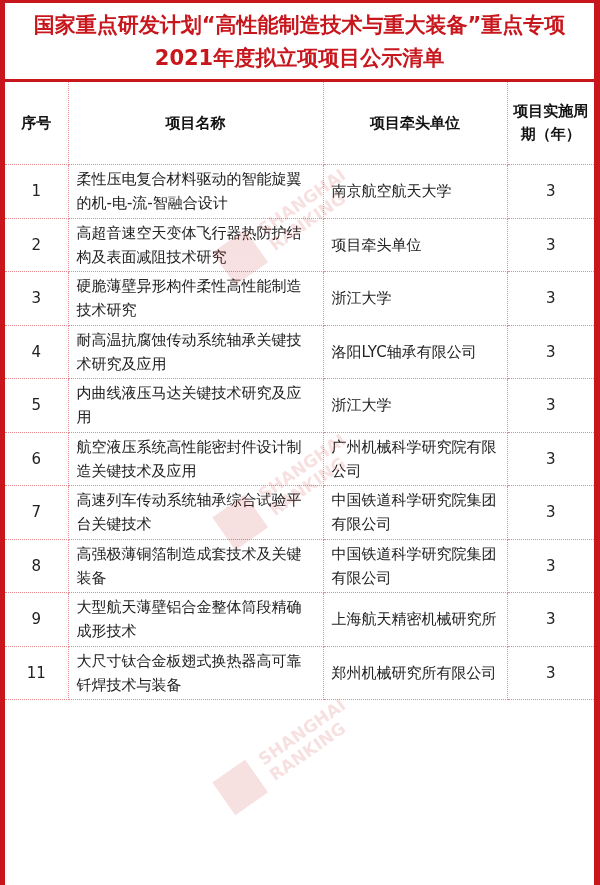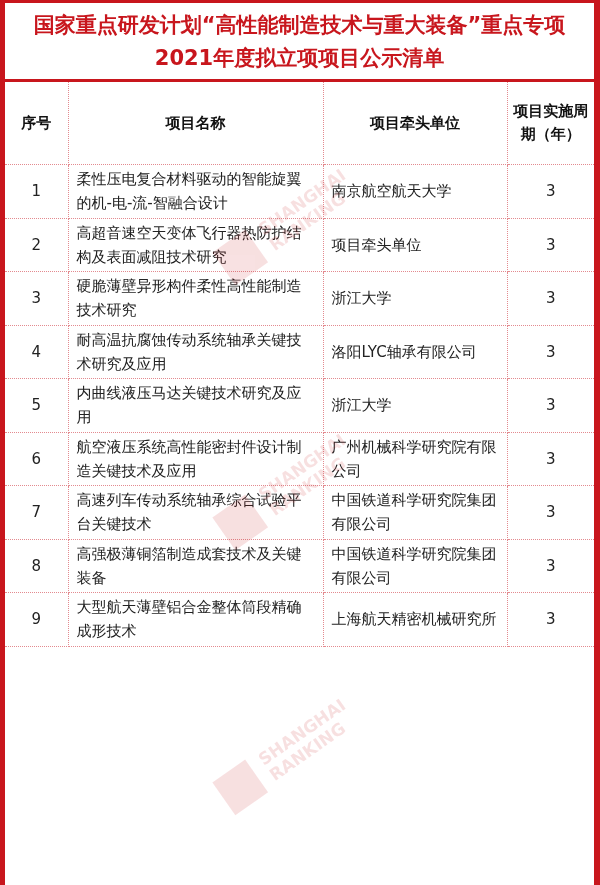--- a/index.html
+++ b/index.html
@@ -126,20 +126,26 @@
       <td class="name">高强极薄铜箔制造成套技术及关键装备</td>
       <td class="org">中国铁道科学研究院集团有限公司</td>
       <td class="years">3</td>
     </tr>
     <tr>
       <td class="num">9</td>
       <td class="name">大型航天薄壁铝合金整体筒段精确成形技术</td>
       <td class="org">上海航天精密机械研究所</td>
       <td class="years">3</td>
     </tr>
+    <tr>
+      <td class="num">11</td>
+      <td class="name">大尺寸钛合金板翅式换热器高可靠钎焊技术与装备</td>
+      <td class="org">郑州机械研究所有限公司</td>
+      <td class="years">3</td>
+    </tr>
   </tbody>
 </table>
 
 <div class="wm" style="left:210px; top:205px;">
   <span class="logo"></span>
   <span class="txt"><span>SHANGHAI</span><br><span>RANKING</span></span>
 </div>
 <div class="wm" style="left:210px; top:470px;">
   <span class="logo"></span>
   <span class="txt"><span>SHANGHAI</span><br><span>RANKING</span></span>

